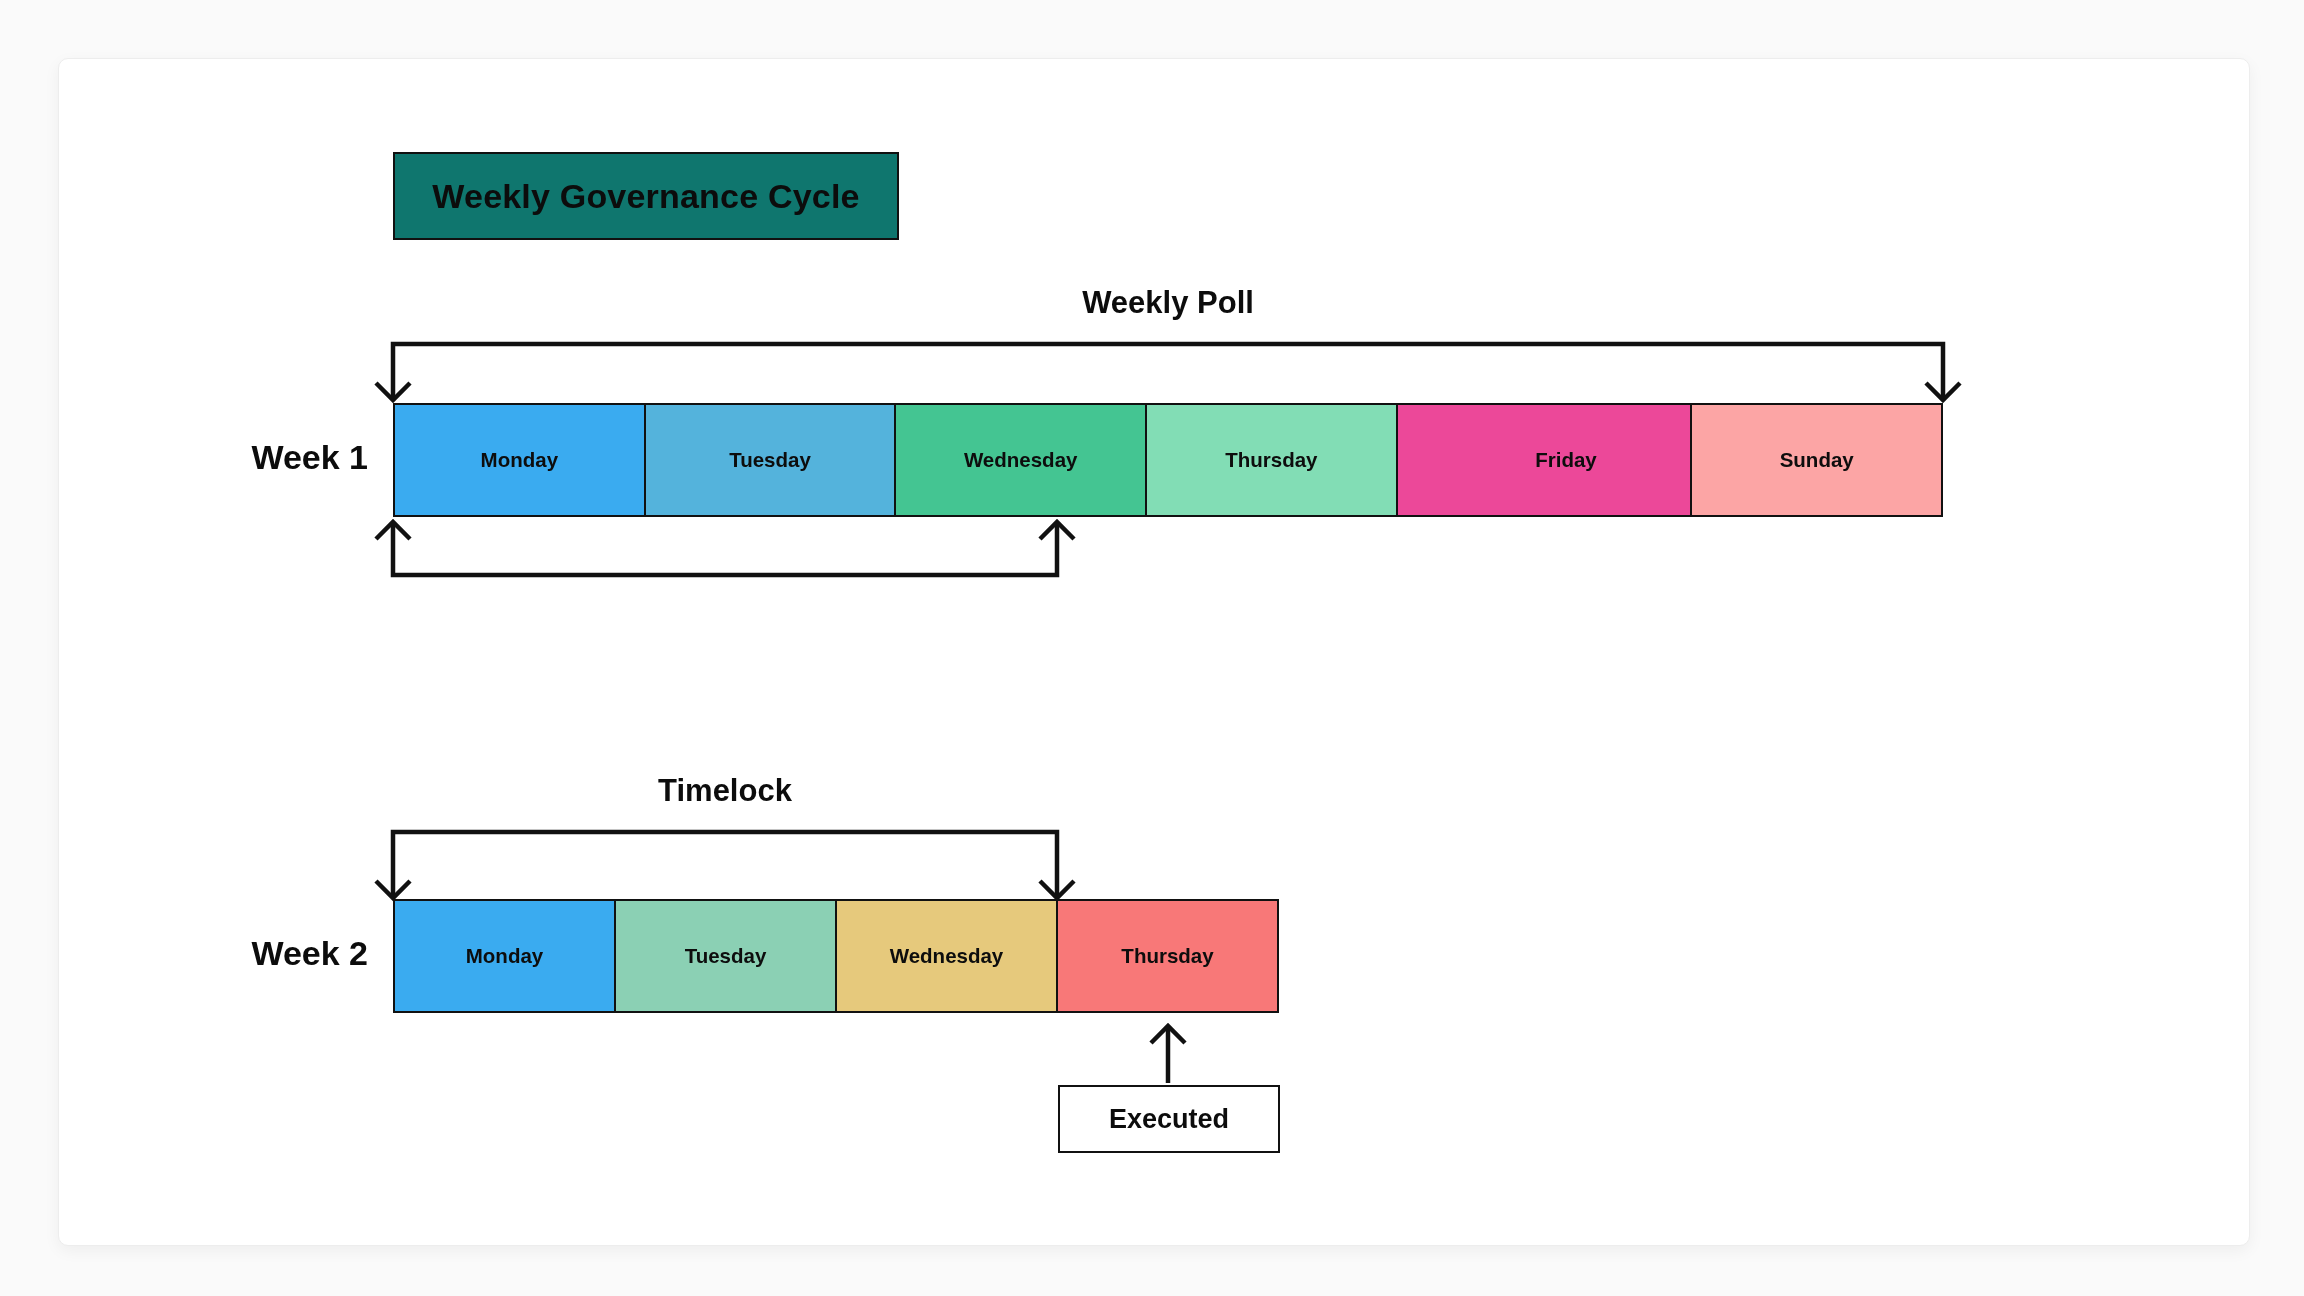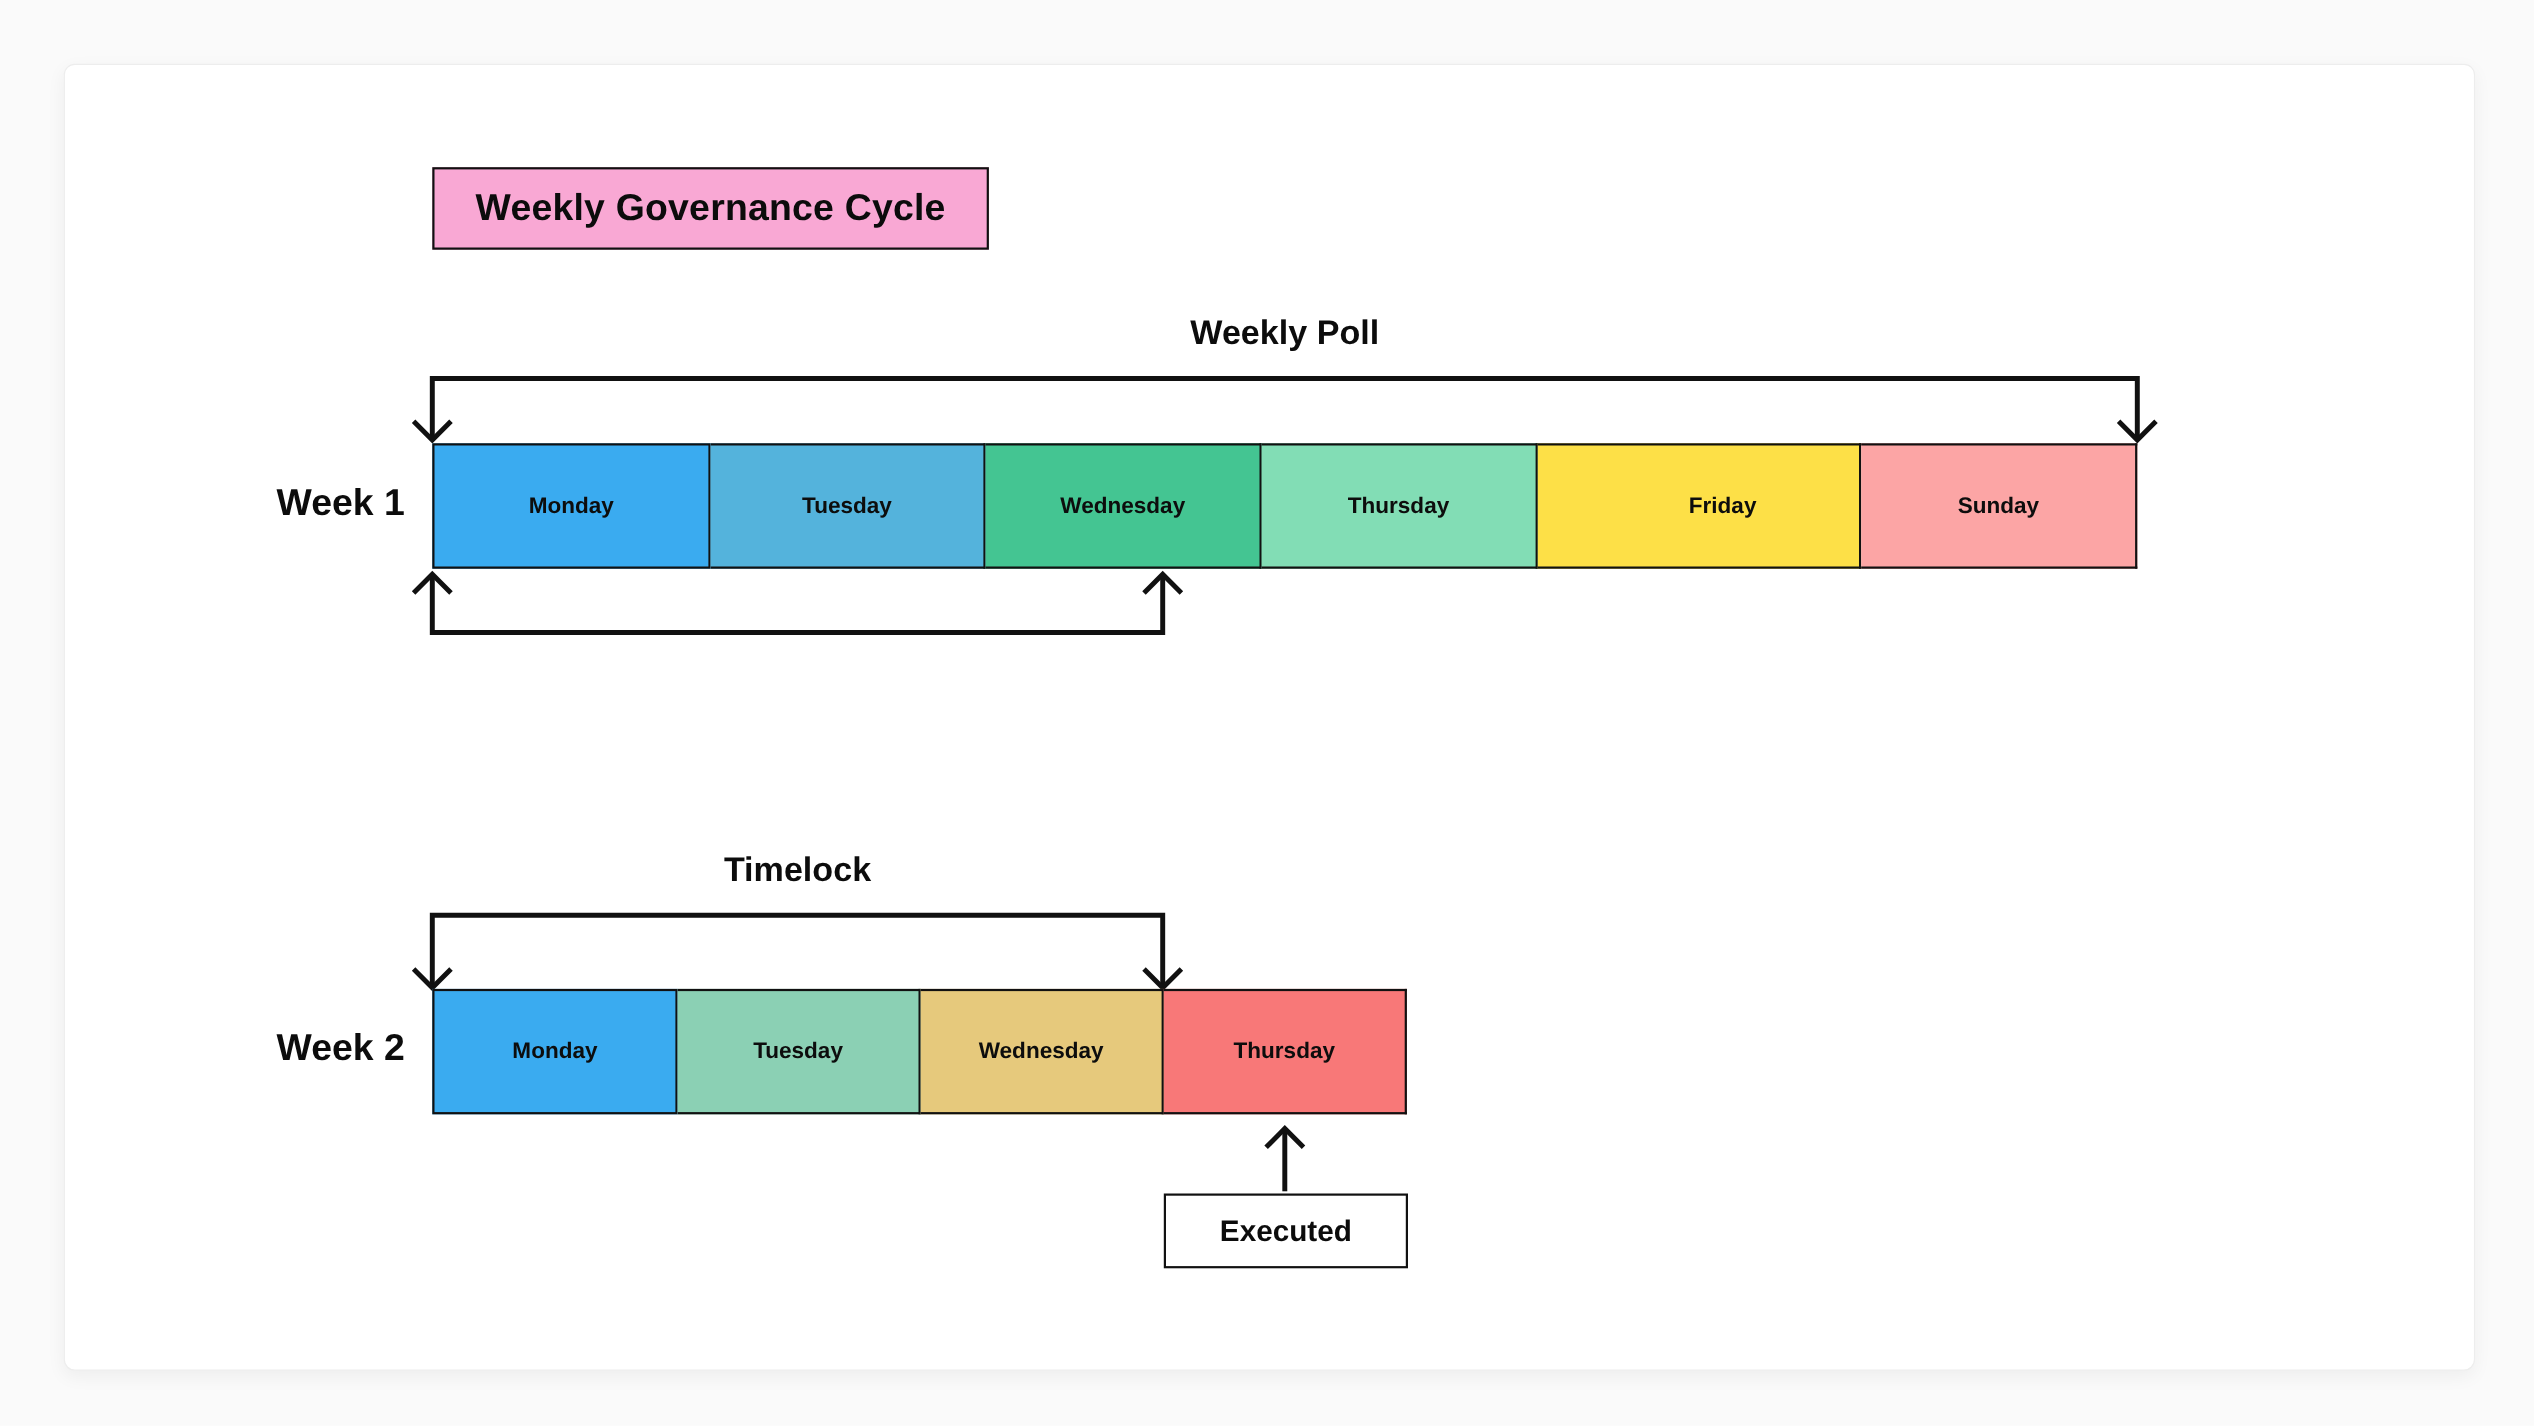--- a/index.html
+++ b/index.html
@@ -23,22 +23,22 @@
   .svg-overlay{
     position:absolute;left:0;top:0;width:2304px;height:1296px;
     pointer-events:none;
   }
   .svg-overlay path{
     fill:none;stroke:#111111;stroke-width:4.5px;
     stroke-linejoin:miter;stroke-linecap:butt;
   }
   .title-box{
     position:absolute;
-    left:393px;top:152px;width:506px;height:75px;
-    background:#f9a8d4;border:2.5px solid #111111;
+    left:393px;top:152px;width:506px;height:88px;
+    background:#0f766e;border:2.5px solid #111111;
     display:flex;align-items:center;justify-content:center;
     box-sizing:border-box;
   }
   .title-box .txt{
     font-size:34px;font-weight:700;color:#0c0c0c;letter-spacing:0.2px;
   }
   .bracket-label{
     position:absolute;
     text-align:center;
     font-size:31px;font-weight:700;color:#0c0c0c;
@@ -143,21 +143,21 @@
       </div>
       <div class="day-cell" style="background: rgb(84, 179, 220);">
         <span class="day-label">Tuesday</span>
       </div>
       <div class="day-cell" style="background: rgb(68, 197, 146);">
         <span class="day-label">Wednesday</span>
       </div>
       <div class="day-cell" style="background: rgb(130, 221, 181);">
         <span class="day-label">Thursday</span>
       </div>
-      <div class="day-cell" style="background: #fde047; padding-left: 44px;">
+      <div class="day-cell" style="background: #ec4899; padding-left: 44px;">
         <span class="day-label">Friday</span>
       </div>
       <div class="day-cell" style="background: #fca5a5;">
         <span class="day-label">Sunday</span>
       </div>
     </div>
 
 
   <div class="bracket-label timelock">Timelock</div>
 

